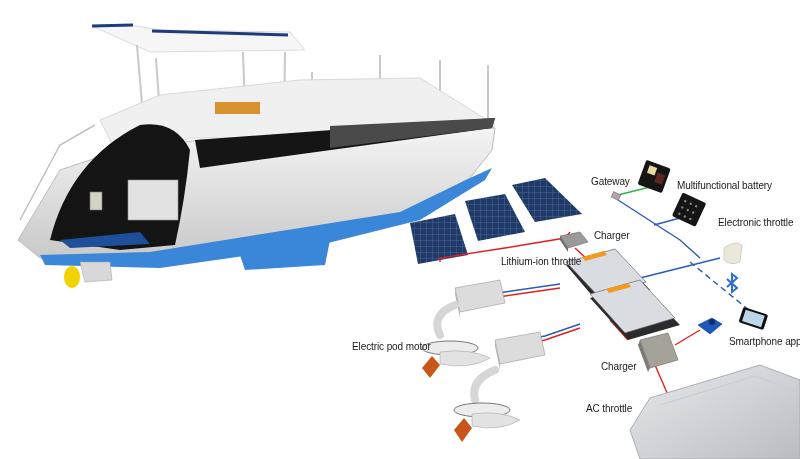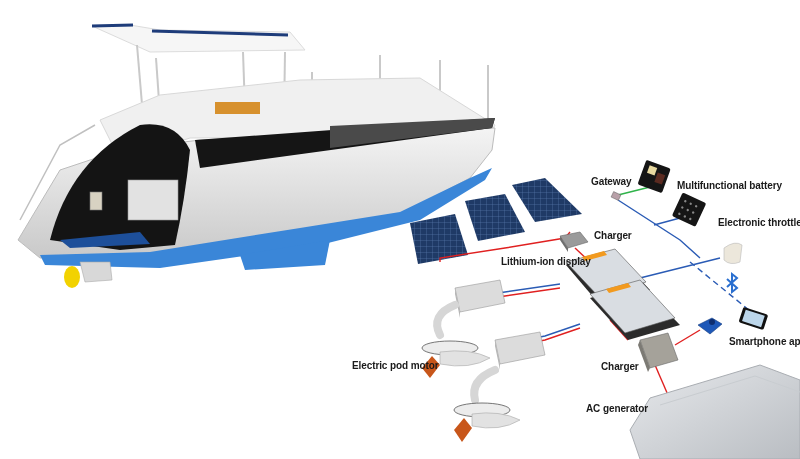--- a/index.html
+++ b/index.html
@@ -1,18 +1,18 @@
 <!DOCTYPE html>
 <html><head>
 <meta charset="utf-8">
 <style>
   html,body{margin:0;padding:0;background:#ffffff;}
   body{width:800px;height:459px;position:relative;overflow:hidden;font-family:"Liberation Sans",sans-serif;}
   #stage{position:absolute;left:0;top:0;width:800px;height:459px;}
-  .label{position:absolute;font-size:10px;font-weight:bold;color:#1a1a1a;white-space:nowrap;letter-spacing:-0.1px;text-align:center;}
+  .label{position:absolute;font-size:10px;font-weight:normal;color:#1a1a1a;white-space:nowrap;letter-spacing:-0.1px;text-align:center;}
 </style>
 </head>
 <body>
 
 <div id="stage">
 <svg width="800" height="459" viewBox="0 0 800 459" xmlns="http://www.w3.org/2000/svg">
   <defs>
     <linearGradient id="hullGrad" x1="0" y1="0" x2="0" y2="1">
       <stop offset="0" stop-color="#f4f4f4"></stop>
       <stop offset="1" stop-color="#c9c9c9"></stop>
@@ -180,18 +180,18 @@
     <path d="M472 414 Q500 410 520 420 Q500 432 472 426 Z" fill="#e2e2e2" stroke="#aaa" stroke-width="0.6"></path>
     <path d="M464 418 L454 430 L462 442 L472 428 Z" fill="#c8561a"></path>
   </g>
 </svg>
 
 
 <div class="label" style="left:591px;top:176px;">Gateway</div>
 <div class="label" style="left:677px;top:180px;">Multifunctional battery</div>
 <div class="label" style="left:718px;top:217px;">Electronic throttle</div>
 <div class="label" style="left:594px;top:230px;">Charger</div>
-<div class="label" style="left:501px;top:256px;">Lithium-ion display</div>
-<div class="label" style="left:352px;top:360px;">Electric pod motor</div>
+<div class="label" style="left:501px;top:256px;">Lithium-ion throttle</div>
+<div class="label" style="left:352px;top:341px;">Electric pod motor</div>
 <div class="label" style="left:729px;top:336px;">Smartphone app</div>
 <div class="label" style="left:601px;top:361px;">Charger</div>
-<div class="label" style="left:586px;top:403px;">AC generator</div>
+<div class="label" style="left:586px;top:403px;">AC throttle</div>
 </div>
 
 </body></html>

